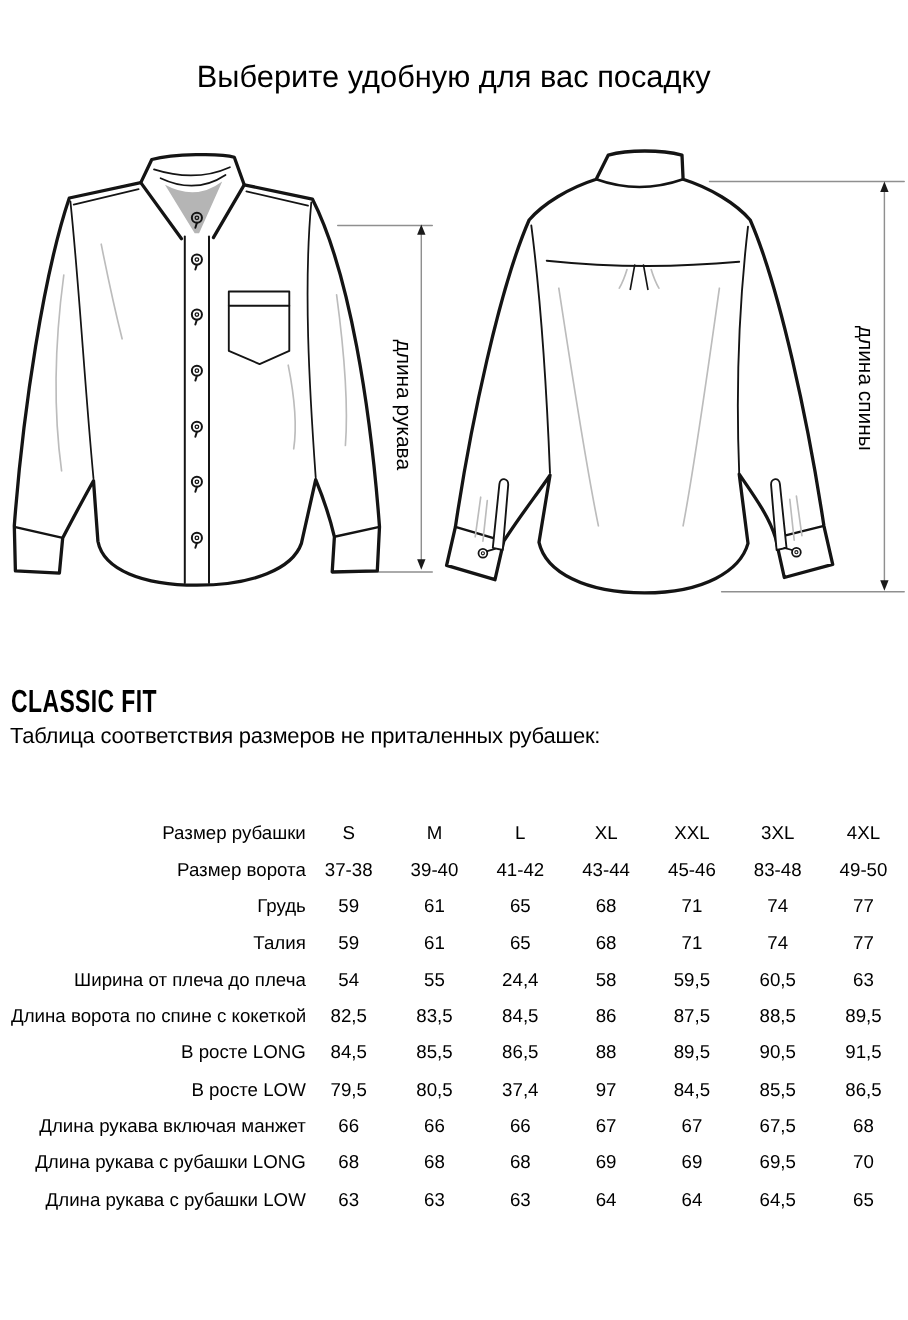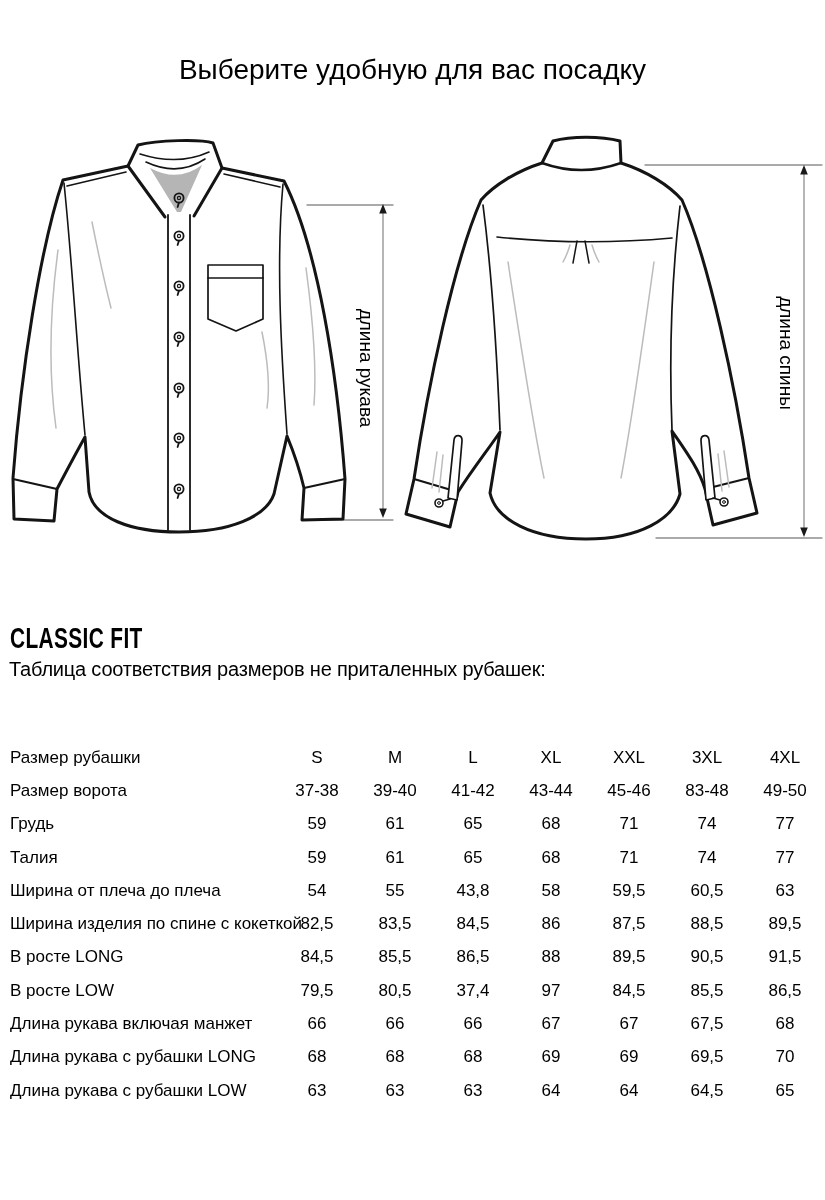--- a/index.html
+++ b/index.html
@@ -8,21 +8,21 @@
   .title{position:absolute;left:0;top:53px;width:825px;text-align:center;
          font-size:28px;line-height:1.2;letter-spacing:0px;}
   #illustration{position:absolute;left:0;top:0;}
   #illustration text{font-family:"Liberation Sans","DejaVu Sans",sans-serif;font-size:19px;fill:#000;}
   .classic-fit{position:absolute;left:10px;top:622px;font-size:29px;font-weight:700;
                letter-spacing:0.5px;transform:scaleX(0.72);transform-origin:0 50%;white-space:nowrap;}
   .subtitle{position:absolute;left:9px;top:658px;font-size:20px;letter-spacing:-0.2px;white-space:nowrap;}
   table.sizes{position:absolute;left:10px;top:741px;border-collapse:collapse;table-layout:fixed;width:814px;}
   table.sizes td{font-size:17px;height:33.3px;padding:0;vertical-align:middle;text-align:center;
                  white-space:nowrap;overflow:visible;}
-  table.sizes td.lbl{text-align:left;width:268px;}
+  table.sizes td.lbl{text-align:right;width:268px;}
   table.sizes col.c-val{width:78px;}
 </style>
 </head>
 <body>
 
 <div id="page">
 
   <div class="title">Выберите удобную для вас посадку</div>
 
   <svg id="illustration" width="825" height="600" viewBox="0 0 825 600" fill="none" stroke-linecap="round" stroke-linejoin="round">
@@ -224,28 +224,28 @@
           <td>65</td>
           <td>68</td>
           <td>71</td>
           <td>74</td>
           <td>77</td>
         </tr>
         <tr>
           <td class="lbl">Ширина от плеча до плеча</td>
           <td>54</td>
           <td>55</td>
-          <td>43,8</td>
+          <td>24,4</td>
           <td>58</td>
           <td>59,5</td>
           <td>60,5</td>
           <td>63</td>
         </tr>
         <tr>
-          <td class="lbl">Ширина изделия по спине с кокеткой</td>
+          <td class="lbl">Длина ворота по спине с кокеткой</td>
           <td>82,5</td>
           <td>83,5</td>
           <td>84,5</td>
           <td>86</td>
           <td>87,5</td>
           <td>88,5</td>
           <td>89,5</td>
         </tr>
         <tr>
           <td class="lbl">В росте LONG</td>

